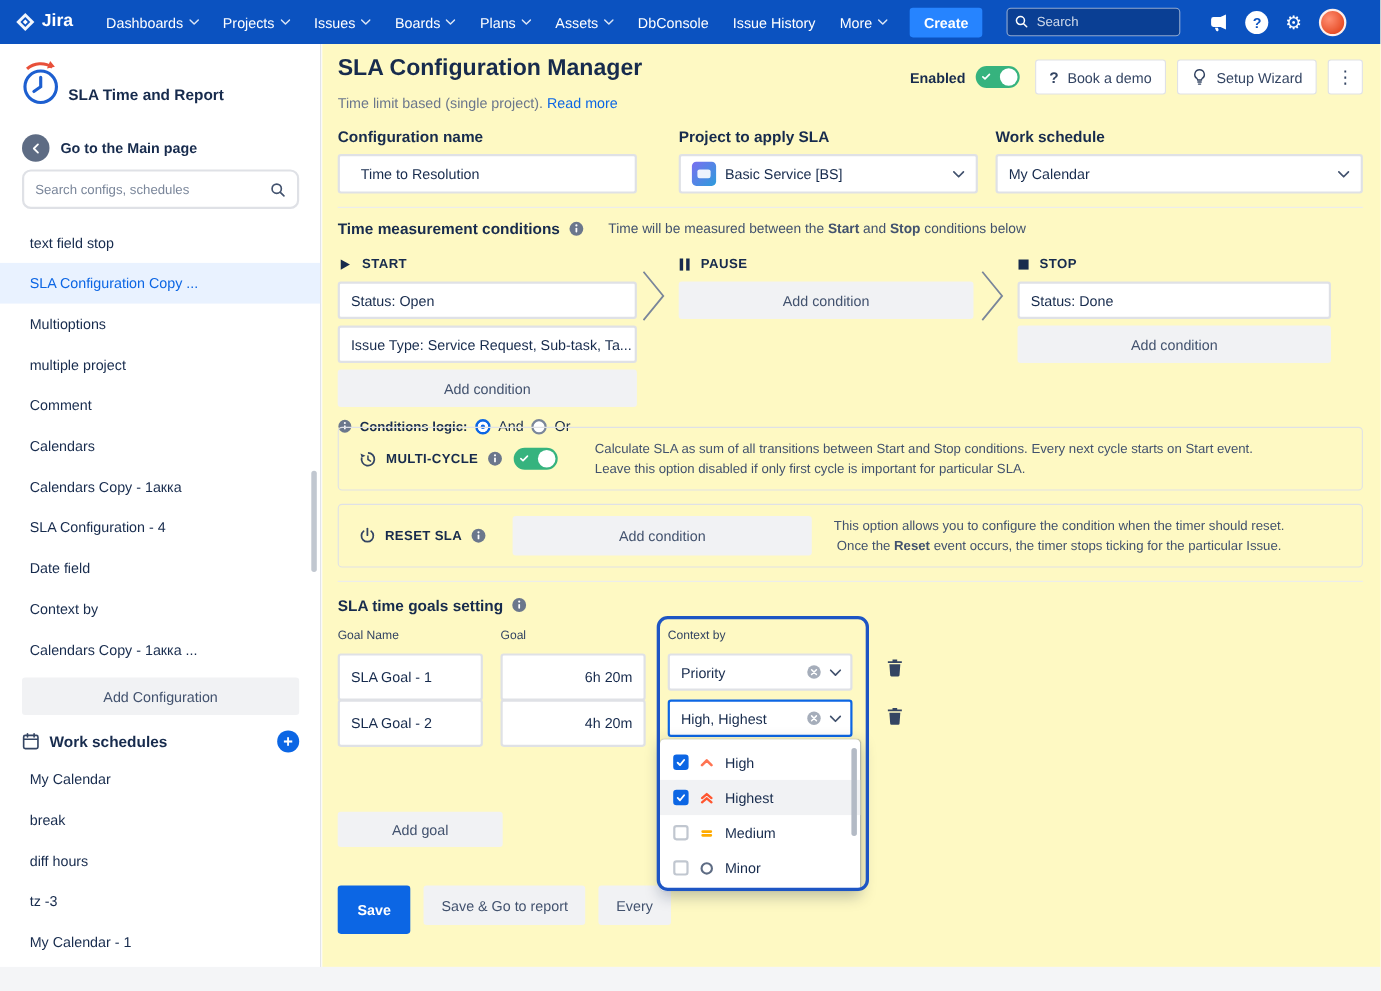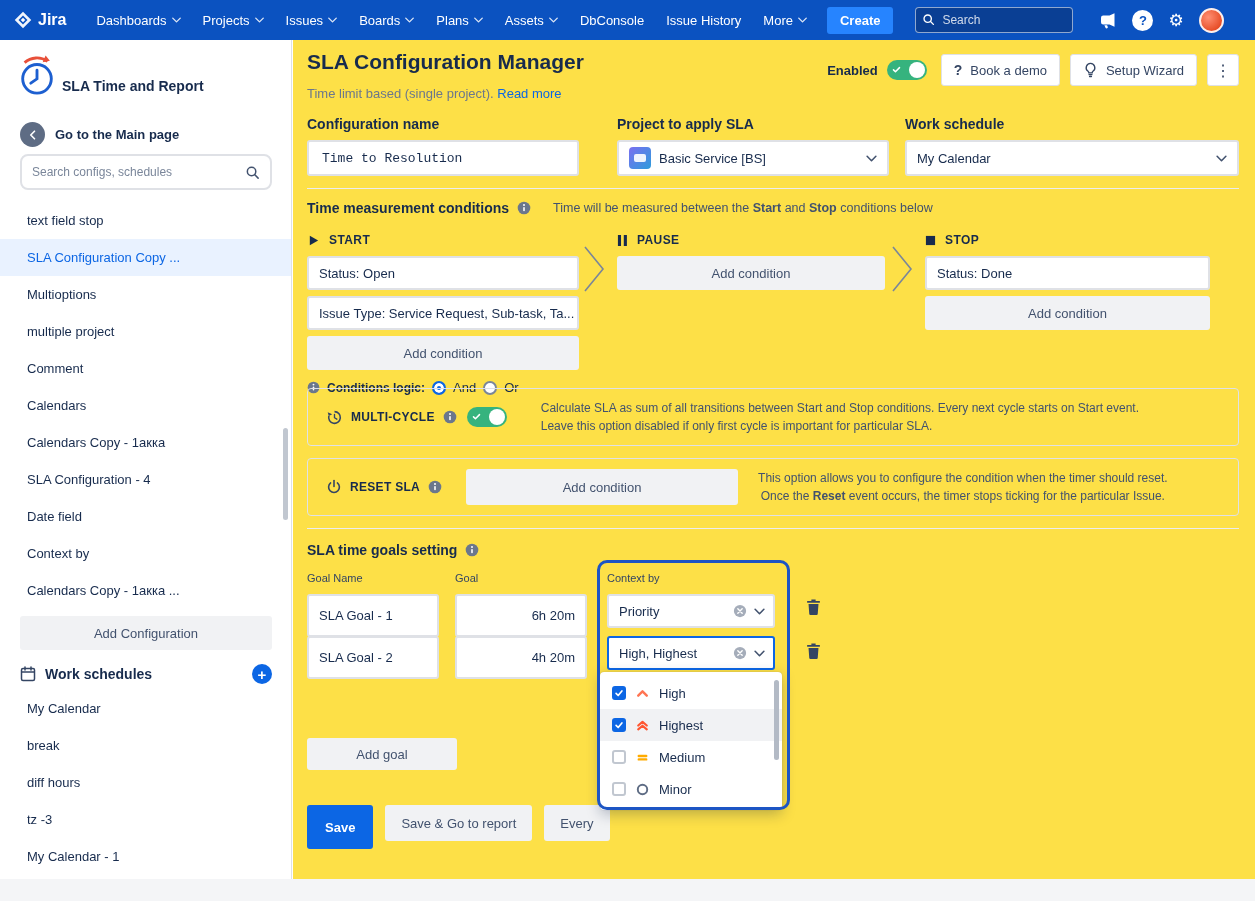--- a/index.html
+++ b/index.html
@@ -37,38 +37,38 @@
   .side-item{height:37px;display:flex;align-items:center;padding-left:27px;font-size:13px;color:#172B4D;cursor:pointer;white-space:nowrap}
   .side-item.selected{background:#E9F2FF;color:#0C66E4}
   .add-config-btn{position:absolute;left:20px;top:576px;width:252px;height:34px;background:#F1F2F4;border:none;border-radius:3px;font-family:inherit;font-size:13px;color:#42526E;cursor:pointer}
   .sched-head{position:absolute;left:20px;top:624px;width:252px;display:flex;align-items:center;gap:9px}
   .sched-title{font-size:14px;font-weight:bold;color:#172B4D;flex:1}
   .plus-circle{width:20px;height:20px;border-radius:50%;background:#0C66E4;color:#fff;font-size:15px;font-weight:bold;display:flex;align-items:center;justify-content:center;cursor:pointer;line-height:1}
   #sched-list{position:absolute;left:0;top:650px;width:100%}
   .side-scrollbar{position:absolute;right:3px;top:388px;width:5px;height:92px;border-radius:3px;background:#C1C7D0;cursor:pointer}
 
   
-  #main{position:absolute;left:293px;top:40px;right:0;bottom:22px;background:#fde047}
+  #main{position:absolute;left:293px;top:40px;right:0;bottom:22px;background:#fef9c3}
   #main > *{position:absolute}
   .page-title{left:14px;top:10px;font-size:21px;font-weight:bold;color:#172B4D}
   .page-subtitle{left:14px;top:46px;font-size:13px;color:#6B778C}
   .link{color:#0C66E4;cursor:pointer}
   .header-controls{right:16px;top:14px;display:flex;align-items:center;gap:10px;height:32px}
   .enabled-group{display:flex;align-items:center;gap:9px;margin-right:4px}
   .enabled-label{font-size:13px;font-weight:bold;color:#172B4D}
   .toggle{width:40px;height:20px;border-radius:10px;background:#36B37E;position:relative;cursor:pointer;flex:0 0 auto}
   .toggle::after{content:"";position:absolute;right:2px;top:2px;width:16px;height:16px;border-radius:50%;background:#fff}
   .toggle svg{position:absolute;left:5px;top:5px}
   .hdr-btn{height:32px;padding:0 12px;border:1px solid #DFE1E6;background:#fff;border-radius:3px;display:flex;align-items:center;gap:8px;font-family:inherit;font-size:13px;font-weight:500;color:#344563;cursor:pointer}
   .q-glyph{font-size:14px;font-weight:bold;color:#344563}
   .kebab-btn{width:32px;justify-content:center;font-size:16px;padding:0}
 
   .field{width:272px}
   .field-label{font-size:14px;font-weight:bold;color:#172B4D;margin-bottom:8px;display:block}
-  .text-input{border:2px solid #DFE1E6;border-radius:3px;height:36px;font-family:Liberation Mono, monospace;font-size:13px;color:#172B4D;padding:0 13px;width:100%;background:#fff;outline:none}
+  .text-input{border:2px solid #DFE1E6;border-radius:3px;height:36px;font-family:Liberation Sans, sans-serif;font-size:13px;color:#172B4D;padding:0 19px;width:100%;background:#fff;outline:none}
   .select-box{display:flex;align-items:center;gap:8px;border:2px solid #DFE1E6;border-radius:3px;height:36px;padding:0 10px;font-size:13px;color:#172B4D;background:#fff;cursor:pointer}
   .select-box .chev{margin-left:auto}
   .proj-avatar{width:22px;height:22px;border-radius:4px;background:linear-gradient(135deg,#7A6FF0 0%,#2D9CDB 100%);position:relative;flex:0 0 auto}
   .proj-avatar::after{content:"";position:absolute;left:5px;top:7px;width:12px;height:8px;border-radius:2px;background:rgba(255,255,255,.9)}
 
   .divider{left:14px;right:16px;height:1px;background:#EBECF0}
 
   .cond-head{left:14px;top:160px;display:flex;align-items:center;gap:8px}
   .section-title{font-size:14px;font-weight:bold;color:#172B4D}
   .hint-text{font-size:12.5px;color:#42526E;margin-left:14px}

